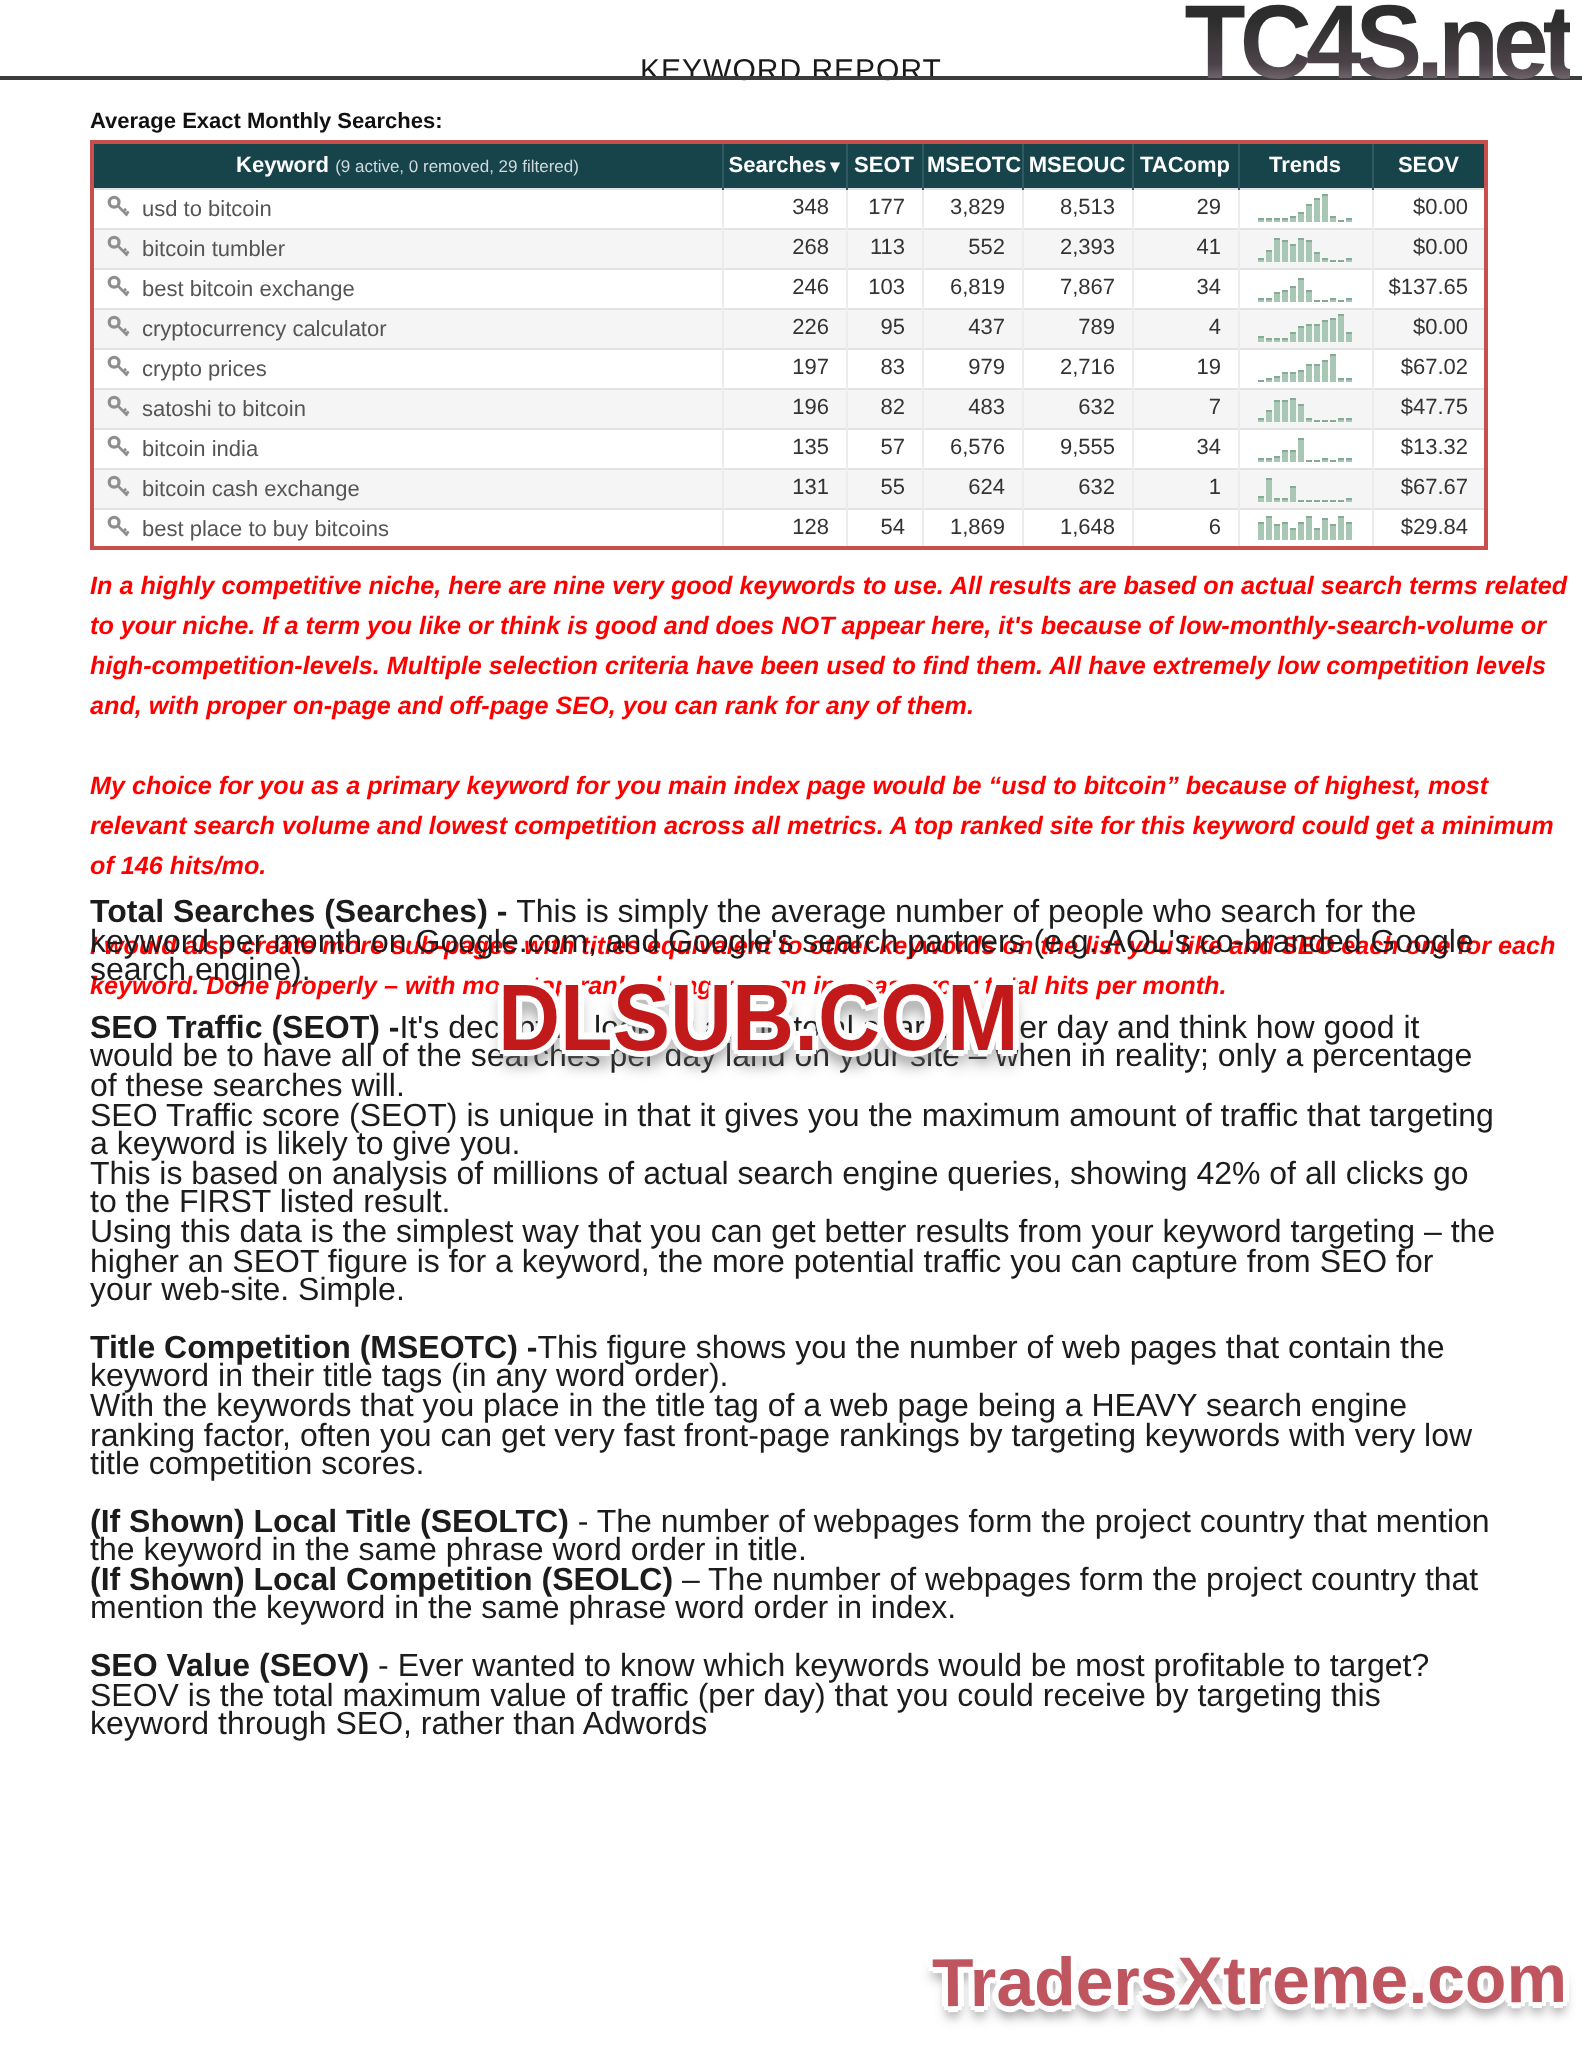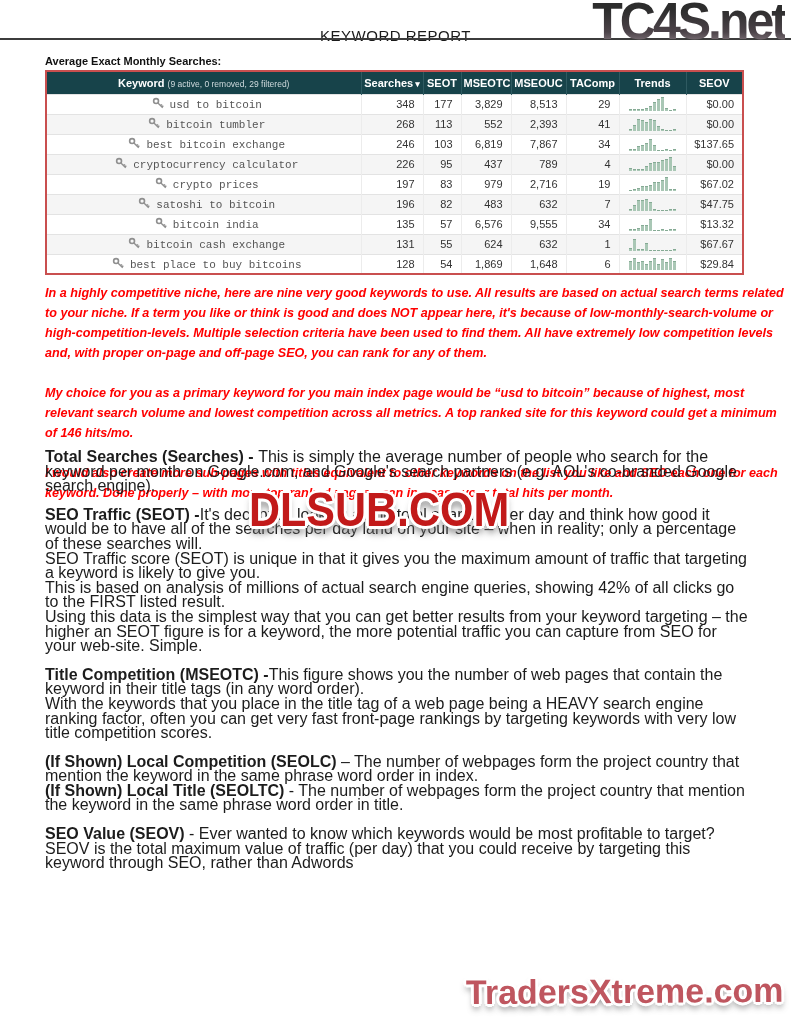--- a/index.html
+++ b/index.html
@@ -18,21 +18,21 @@
 
   table.kw-table { position:absolute; top:70px; left:45px; width:699px;
     border-collapse:collapse; border:2px solid #c94f4f; font-size:11px; table-layout:fixed; }
   .kw-table th { background:#17434a; color:#fff; font-weight:bold; height:23px;
     border-right:1px solid #2f5a61; text-align:center; padding:0 2px; overflow:hidden; white-space:nowrap; }
   .kw-table th .note { font-size:8.5px; font-weight:normal; color:#cfdadd;margin-top:13px; }
   .kw-table th .sort { font-size:9px; margin-left:2px; }
   .kw-table td { height:20px; border-top:1px solid #e3e3e3; border-right:1px solid #ececec;
     color:#333; padding:0; overflow:hidden; white-space:nowrap; }
   .kw-table tr.alt td { background:#f5f5f5; }
-  td.kwcell { text-align:center; padding-left:6px; color:#555;font-family:Liberation Mono, monospace; }
+  td.kwcell { text-align:left; padding-left:6px; color:#555; }
   td.kwcell .kw-ico { vertical-align:-2px; margin-right:5px; }
   td.num { text-align:right; padding-right:8px; }
   .spark { display:flex; align-items:flex-end; justify-content:center; gap:1px; height:17px; padding-bottom:2px; }
   .spark i { display:block; width:3px; background:#a9c7b5; border-top:1px solid #86ab95; }
 
   .commentary { position:absolute; left:45px; top:283px; width:740px; color:#ff0000;
     font-weight:bold; font-style:italic; font-size:12.6px; line-height:20px; }
   .commentary p { margin:0 0 20px 0; }
 
   .definitions { position:absolute; left:45px; top:450px; width:706px;
@@ -356,22 +356,22 @@
         <div class="def-line"><b>SEO Traffic (SEOT) -</b><span>It's deceptive looking at the total searches per day and think how good it would be to have all of the searches per day land on your site – when in reality; only a percentage of these searches will.</span></div>
         <div class="def-line"><span>SEO Traffic score (SEOT) is unique in that it gives you the maximum amount of traffic that targeting a keyword is likely to give you.</span></div>
         <div class="def-line"><span>This is based on analysis of millions of actual search engine queries, showing 42% of all clicks go to the FIRST listed result.</span></div>
         <div class="def-line"><span>Using this data is the simplest way that you can get better results from your keyword targeting – the higher an SEOT figure is for a keyword, the more potential traffic you can capture from SEO for your web-site. Simple.</span></div>
       </div>
       <div class="def-para">
         <div class="def-line"><b>Title Competition (MSEOTC) -</b><span>This figure shows you the number of web pages that contain the keyword in their title tags (in any word order).</span></div>
         <div class="def-line"><span>With the keywords that you place in the title tag of a web page being a HEAVY search engine ranking factor, often you can get very fast front-page rankings by targeting keywords with very low title competition scores.</span></div>
       </div>
       <div class="def-para">
+        <div class="def-line"><b>(If Shown) Local Title (SEOLTC)</b><span> - The number of webpages form the project country that mention the keyword in the same phrase word order in title.</span></div>
         <div class="def-line"><b>(If Shown) Local Competition (SEOLC)</b><span> – The number of webpages form the project country that mention the keyword in the same phrase word order in index.</span></div>
-        <div class="def-line"><b>(If Shown) Local Title (SEOLTC)</b><span> - The number of webpages form the project country that mention the keyword in the same phrase word order in title.</span></div>
       </div>
       <div class="def-para">
         <div class="def-line"><b>SEO Value (SEOV)</b><span> - Ever wanted to know which keywords would be most profitable to target? SEOV is the total maximum value of traffic (per day) that you could receive by targeting this keyword through SEO, rather than Adwords</span></div>
       </div>
     </div>
 
   <div class="watermark">DLSUB.COM</div>
 
   <div class="footer-logo">TradersXtreme.com</div>
 

